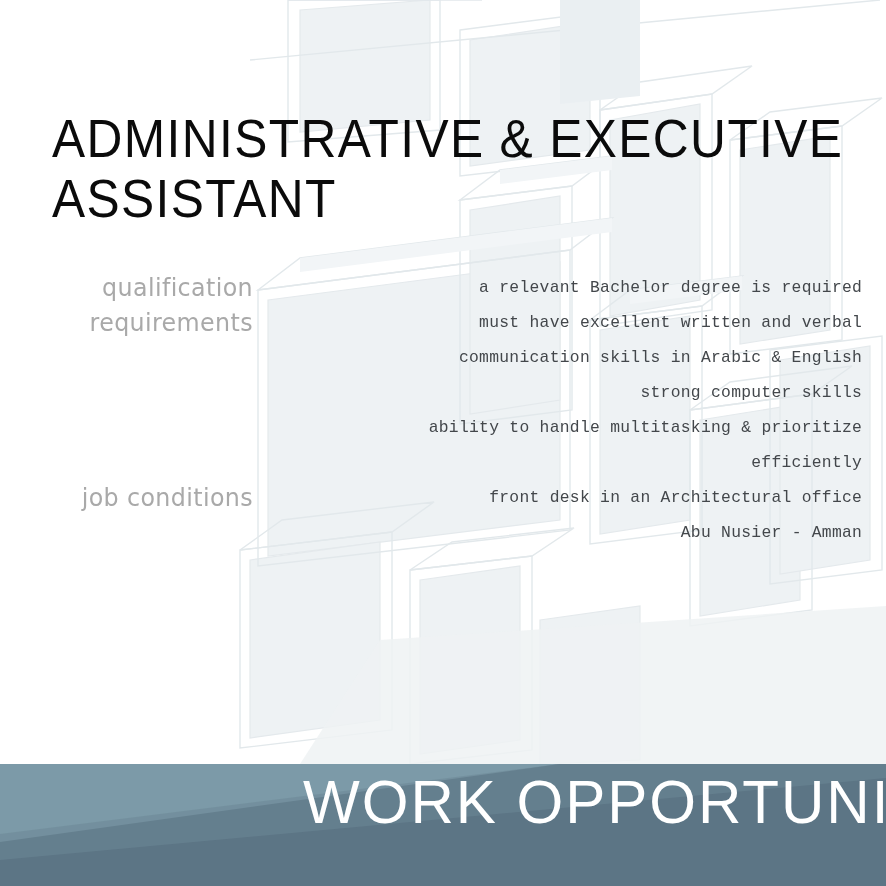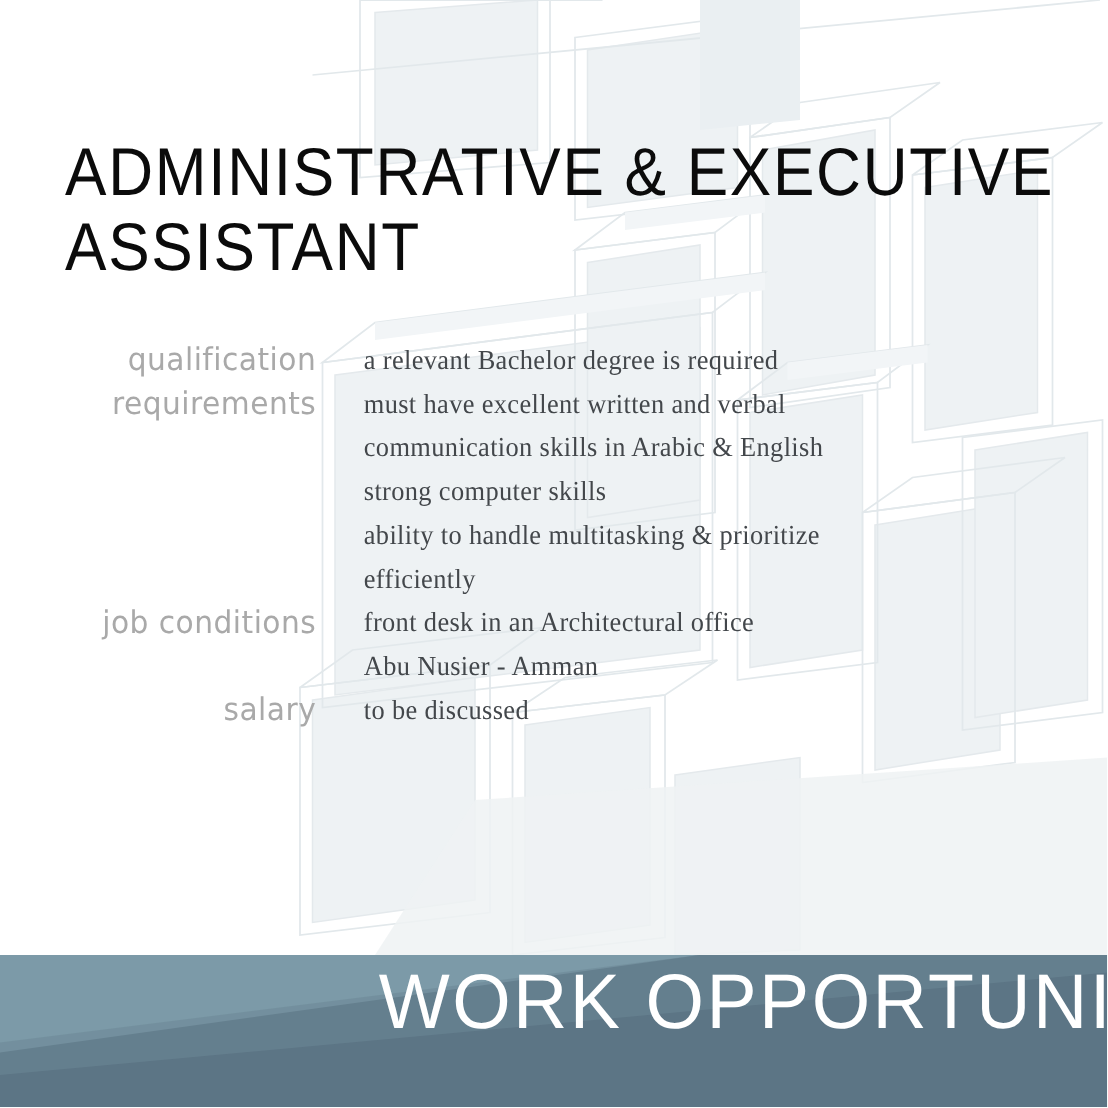--- a/index.html
+++ b/index.html
@@ -65,24 +65,25 @@
     line-height: 35px;
     letter-spacing: 0.4px;
     white-space: nowrap;
     transform: scaleX(0.95);
     transform-origin: right center;
   }
   .row-values {
     flex: 1 1 auto;
     padding-left: 38px;
     color: #43474b;
-    font-family: Liberation Serif, serif;
-    font-size: 22px;
+    font-family: Liberation Mono, monospace;
+    font-size: 17px;
     line-height: 35px;
     letter-spacing: 0.3px;
+    text-align: right;
   }
   .value-line {
     white-space: nowrap;
     transform: scaleX(0.96);
     transform-origin: left center;
   }
 
   
   #banner {
     position: absolute;
@@ -192,26 +193,20 @@
           <div class="value-line">efficiently</div>
         </div>
       </div>
       <div class="row">
         <div class="row-label">job conditions</div>
         <div class="row-values">
           <div class="value-line">front desk in an Architectural office</div>
           <div class="value-line">Abu Nusier - Amman</div>
         </div>
       </div>
-      <div class="row">
-        <div class="row-label">salary</div>
-        <div class="row-values">
-          <div class="value-line">to be discussed</div>
-        </div>
-      </div>
     </div>
 
   <div id="banner">
     <svg id="banner-shapes" viewBox="0 0 886 122" preserveAspectRatio="none" xmlns="http://www.w3.org/2000/svg">
       <rect x="0" y="0" width="886" height="122" fill="#5c7585"></rect>
       <polygon points="0,0 560,0 0,78" fill="#7c9aa8"></polygon>
       <polygon points="0,70 560,0 886,0 886,14 0,96" fill="#6b8795" opacity="0.55"></polygon>
     </svg>
     <div id="banner-title">WORK OPPORTUNITY</div>
   </div>

